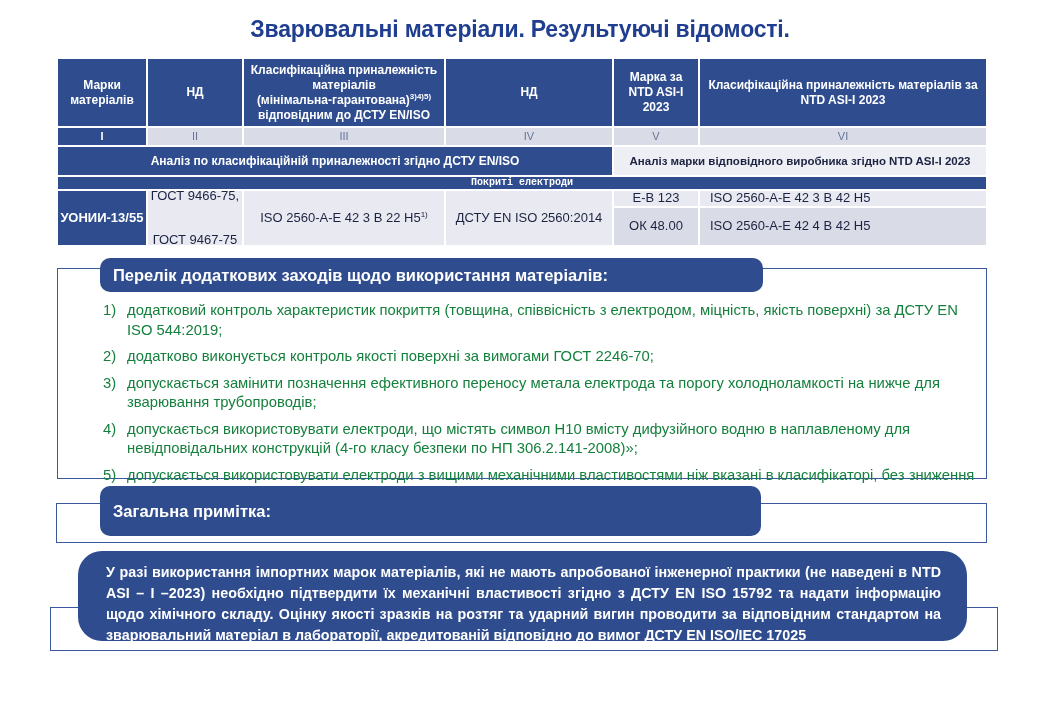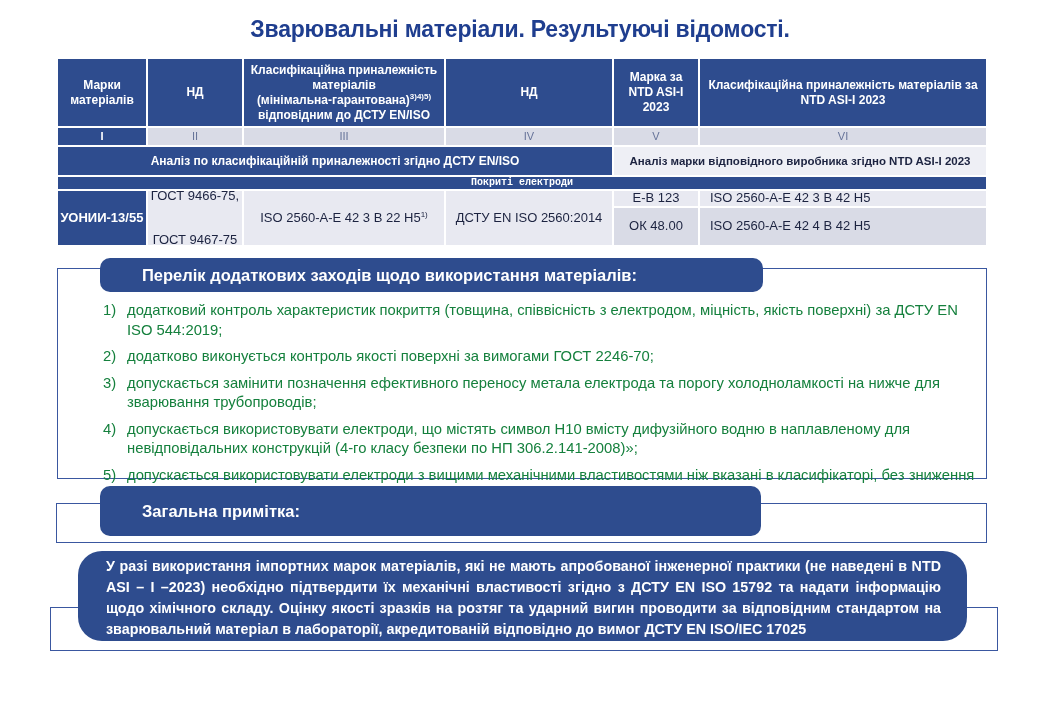--- a/index.html
+++ b/index.html
@@ -41,36 +41,36 @@
   .span2rows{grid-row:span 2;gap:16px;}
   
   .outline-box{position:absolute;box-sizing:border-box;border:1.5px solid #3A57A0;background:transparent;z-index:1;}
   #box-a{left:57px;top:268px;width:930px;height:211px;}
   #box-b{left:56px;top:503px;width:931px;height:40px;}
   #box-c{left:50px;top:607px;width:948px;height:44px;}
   
   .pill{
     position:absolute;background:#2E4C8E;border-radius:10px;z-index:2;
     display:flex;align-items:center;color:#ffffff;font-weight:bold;
-    font-size:16.5px;padding-left:42px;box-sizing:border-box;
+    font-size:16.5px;padding-left:13px;box-sizing:border-box;
   }
   #pill-measures{left:100px;top:258px;width:663px;height:34px;}
   #pill-note{left:100px;top:486px;width:661px;height:50px;}
   
   .measures-list{
     position:absolute;left:103px;top:301px;width:878px;z-index:2;
     font-size:14.8px;color:#15803d;line-height:1.32;
   }
   .m-item{padding-left:24px;margin-bottom:7px;}
   .m-num{display:inline-block;width:24px;margin-left:-24px;}
   
   .note-box{
     position:absolute;left:78px;top:551px;width:889px;height:90px;z-index:2;
     background:#2E4C8E;border-radius:24px;box-sizing:border-box;
-    padding:5px 26px 0 28px;color:#ffffff;font-weight:bold;
+    padding:11px 26px 0 28px;color:#ffffff;font-weight:bold;
     font-size:14.3px;line-height:1.48;text-align:justify;
   }
 </style>
 </head>
 <body>
 
 <div class="slide-title">Зварювальні матеріали. Результуючі відомості.</div>
 
 <div class="tbl">
 

